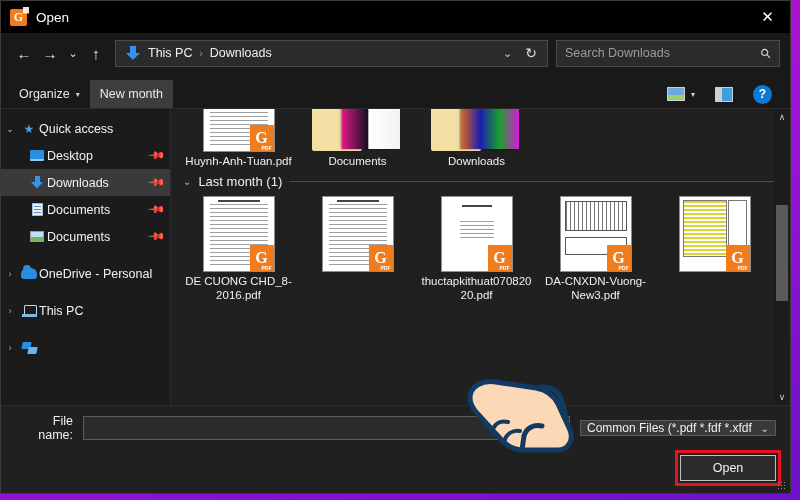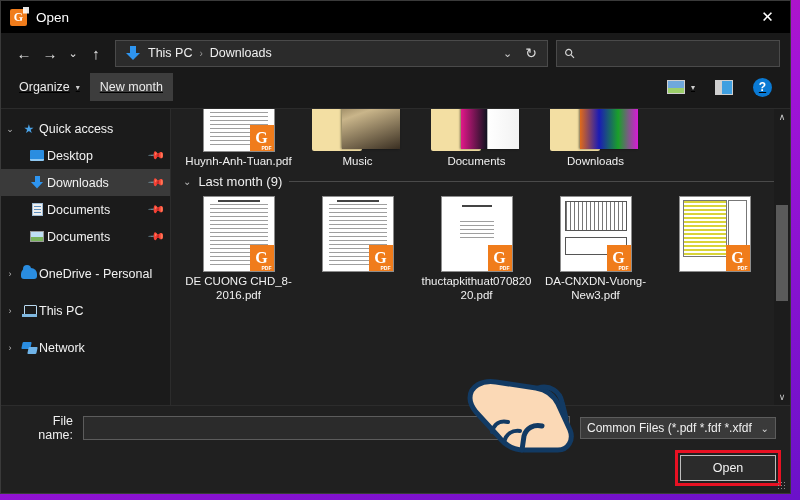--- a/index.html
+++ b/index.html
@@ -93,23 +93,22 @@
     width: 224px; height: 27px; margin-left: 8px; flex: 0 0 auto;
     border: 1px solid #4a4a4a; background: #2b2b2b;
     display: flex; align-items: center; padding: 0 8px;
   }
   .search-ph { color: #9b9b9b; font-size: 12.5px; flex: 1 1 auto; }
   .search-icon { color: #d5d5d5; font-size: 13px; transform: rotate(-45deg); }
 
   
   .toolbar {
     height: 36px; background: #191919; flex: 0 0 36px;
-    display: flex; align-items: flex-start; padding: 0 8px;
+    display: flex; align-items: flex-end; padding: 0 8px;
     border-bottom: 1px solid #2b2b2b;
-    text-decoration: underline;
   }
   .tb-item {
     height: 28px; display: flex; align-items: center; padding: 0 10px;
     color: #eaeaea; font-size: 12.5px; gap: 6px;
   }
   .tb-item .caret { font-size: 8px; color: #cfcfcf; }
   .tb-item.hover { background: #3d3d3d; }
   .tb-spacer { flex: 1 1 auto; }
   .view-icon {
     width: 18px; height: 14px; border: 1.5px solid #cfcfcf; position: relative;
@@ -236,21 +235,21 @@
   .bottom {
     flex: 0 0 88px; background: #202020; position: relative; padding: 0 14px;
     border-top: 1px solid #2c2c2c;
   }
   .fn-row { display: flex; align-items: center; height: 44px; gap: 10px; }
   .fn-label { color: #f0f0f0; font-size: 12.5px; width: 58px; text-align: right; }
   .fn-input {
     flex: 1 1 auto; height: 24px; background: #2b2b2b; border: 1px solid #5c5c5c;
   }
   .fn-select {
-    width: 196px; height: 22px; background: #3a3a3a; border: 1px solid #5c5c5c;
+    width: 196px; height: 16px; background: #3a3a3a; border: 1px solid #5c5c5c;
     display: flex; align-items: center; padding: 0 6px; color: #f0f0f0; font-size: 12px;
   }
   .fn-select .txt { flex: 1 1 auto; white-space: nowrap; overflow: hidden; }
   .fn-select .cv { font-size: 10px; color: #d6d6d6; }
   .btn-row { display: flex; justify-content: flex-end; align-items: center; gap: 14px; height: 36px; }
   .btn {
     width: 96px; height: 26px; border: 1px solid #bdbdbd; background: #2b2b2b;
     color: #f2f2f2; font-size: 12.5px; display: flex; align-items: center; justify-content: center;
   }
   .btn.open-wrap { position: relative; }
@@ -295,20 +294,21 @@
           </div>
       <div class="crumb">This PC</div>
       <div class="crumb-sep">›</div>
       <div class="crumb">Downloads</div>
       <div class="crumb-spacer"></div>
       <div class="crumb-chev">⌄</div>
       <div class="refresh">↻</div>
     </div>
 
     <div class="searchbox">
+      <div class="search-ph">Search Downloads</div>
       <div class="search-icon">⚲</div>
     </div>
   </div>
 
   <div class="toolbar">
     <div class="tb-item">
       <span>Organize</span>
       <span class="caret">▾</span>
     </div>
     <div class="tb-item hover">
@@ -401,50 +401,40 @@
         <span class="side-label">This PC</span>
       </div>
 
       <div style="height:10px"></div>
 
       <div class="side-item">
         <span class="side-chev">›</span>
         <span class="side-ico">
               <span class="ico-net"></span>
             </span>
-        <span class="side-label">Network</span>
       </div>
     </div>
 
     <div class="content">
 
       <div class="filegrid" style="margin-top:-38px">
 
         <div class="cell">
           <div class="thumb-wrap">
             <div class="thumb-doc">
               <div class="lines"></div>
               <div class="pdfbadge">
                 <span>G</span>
                 <span class="lbl">PDF</span>
               </div>
             </div>
           </div>
           <div class="cap">Huynh-Anh-Tuan.pdf</div>
         </div>
 
-        <div class="cell">
-          <div class="thumb-wrap">
-            <div class="folder">
-              <div class="back"></div>
-              <div class="prev" style="background:linear-gradient(160deg,#5b4a2c,#c9b58a 40%,#3a2f22);"></div>
-            </div>
-          </div>
-          <div class="cap">Music</div>
-        </div>
 
         <div class="cell">
           <div class="thumb-wrap">
             <div class="folder">
               <div class="back"></div>
               <div class="prev" style="background:linear-gradient(90deg,#e2188a 0%,#10121f 45%,#ffffff 46%,#f2f2f2 100%);"></div>
             </div>
           </div>
           <div class="cap">Documents</div>
         </div>
@@ -455,21 +445,21 @@
               <div class="back"></div>
               <div class="prev" style="background:linear-gradient(90deg,#e06a1a 0%,#1b1bb5 33%,#1aa02a 66%,#d81ad8 100%);"></div>
             </div>
           </div>
           <div class="cap">Downloads</div>
         </div>
       </div>
 
       <div class="group-hdr">
         <span class="gchev">⌄</span>
-        <span class="gtext">Last month (9)</span>
+        <span class="gtext">Last month (1)</span>
         <span class="gline"></span>
       </div>
 
       <div class="filegrid">
 
         <div class="cell">
           <div class="thumb-wrap">
             <div class="thumb-doc">
               <div class="ttl"></div>
                   <div class="lines"></div>

